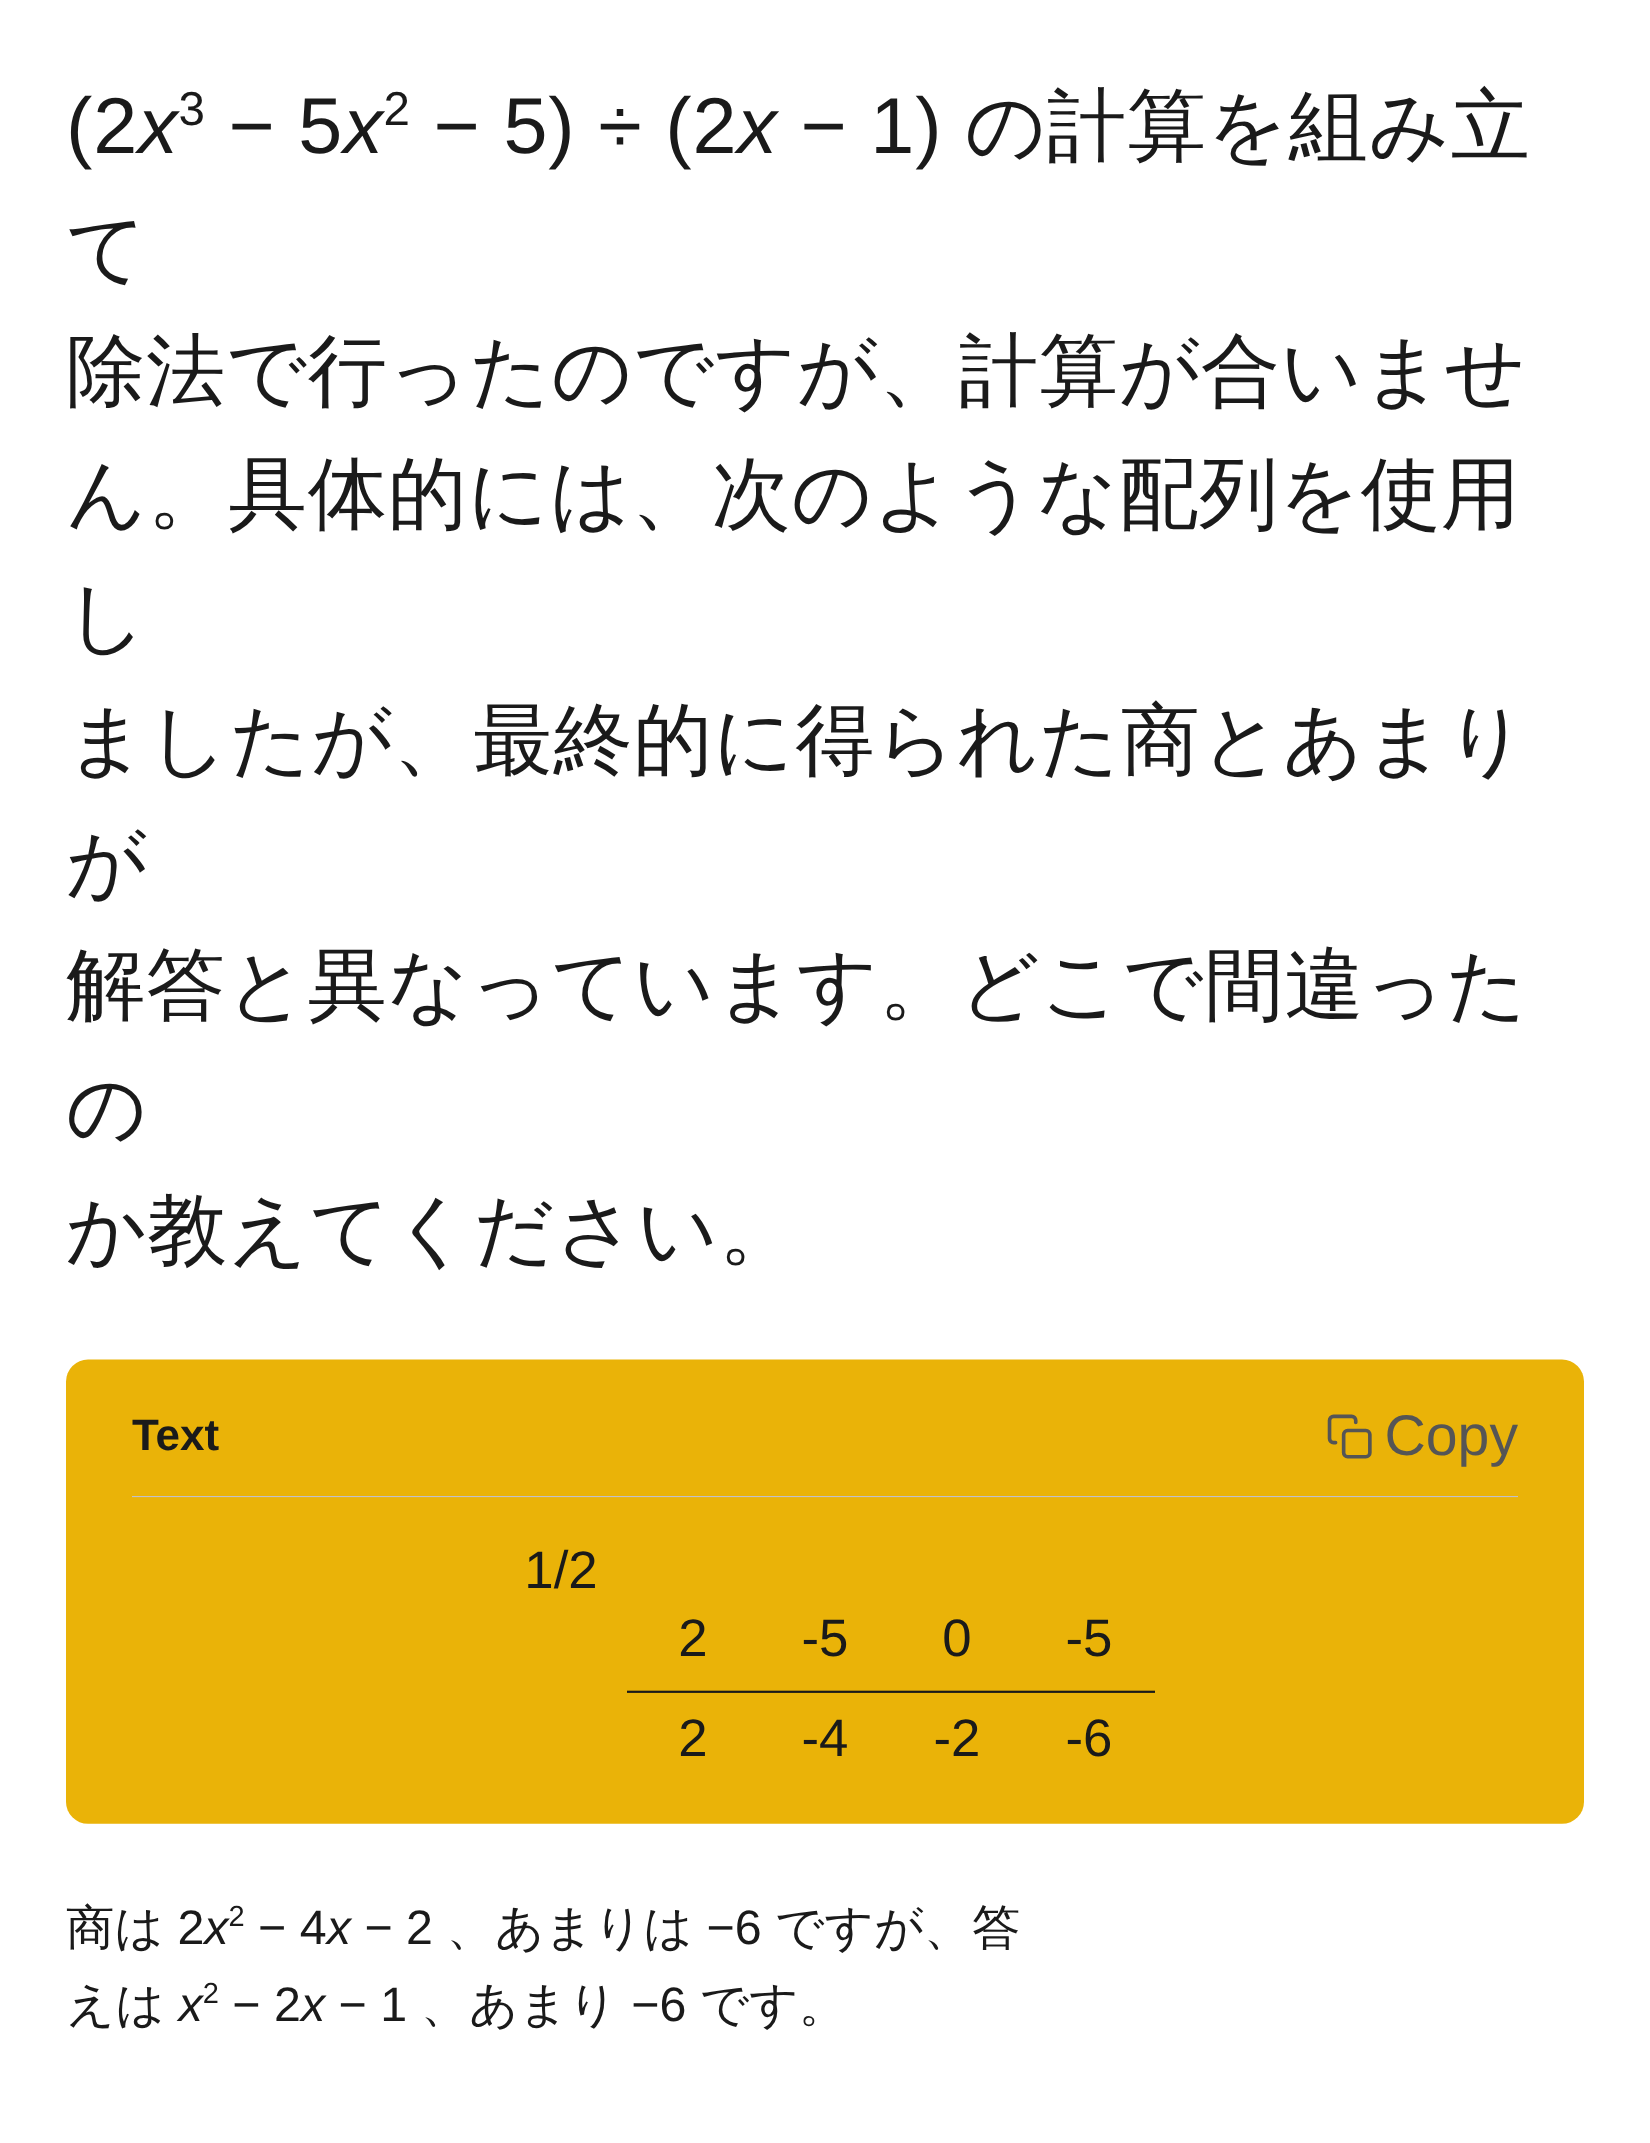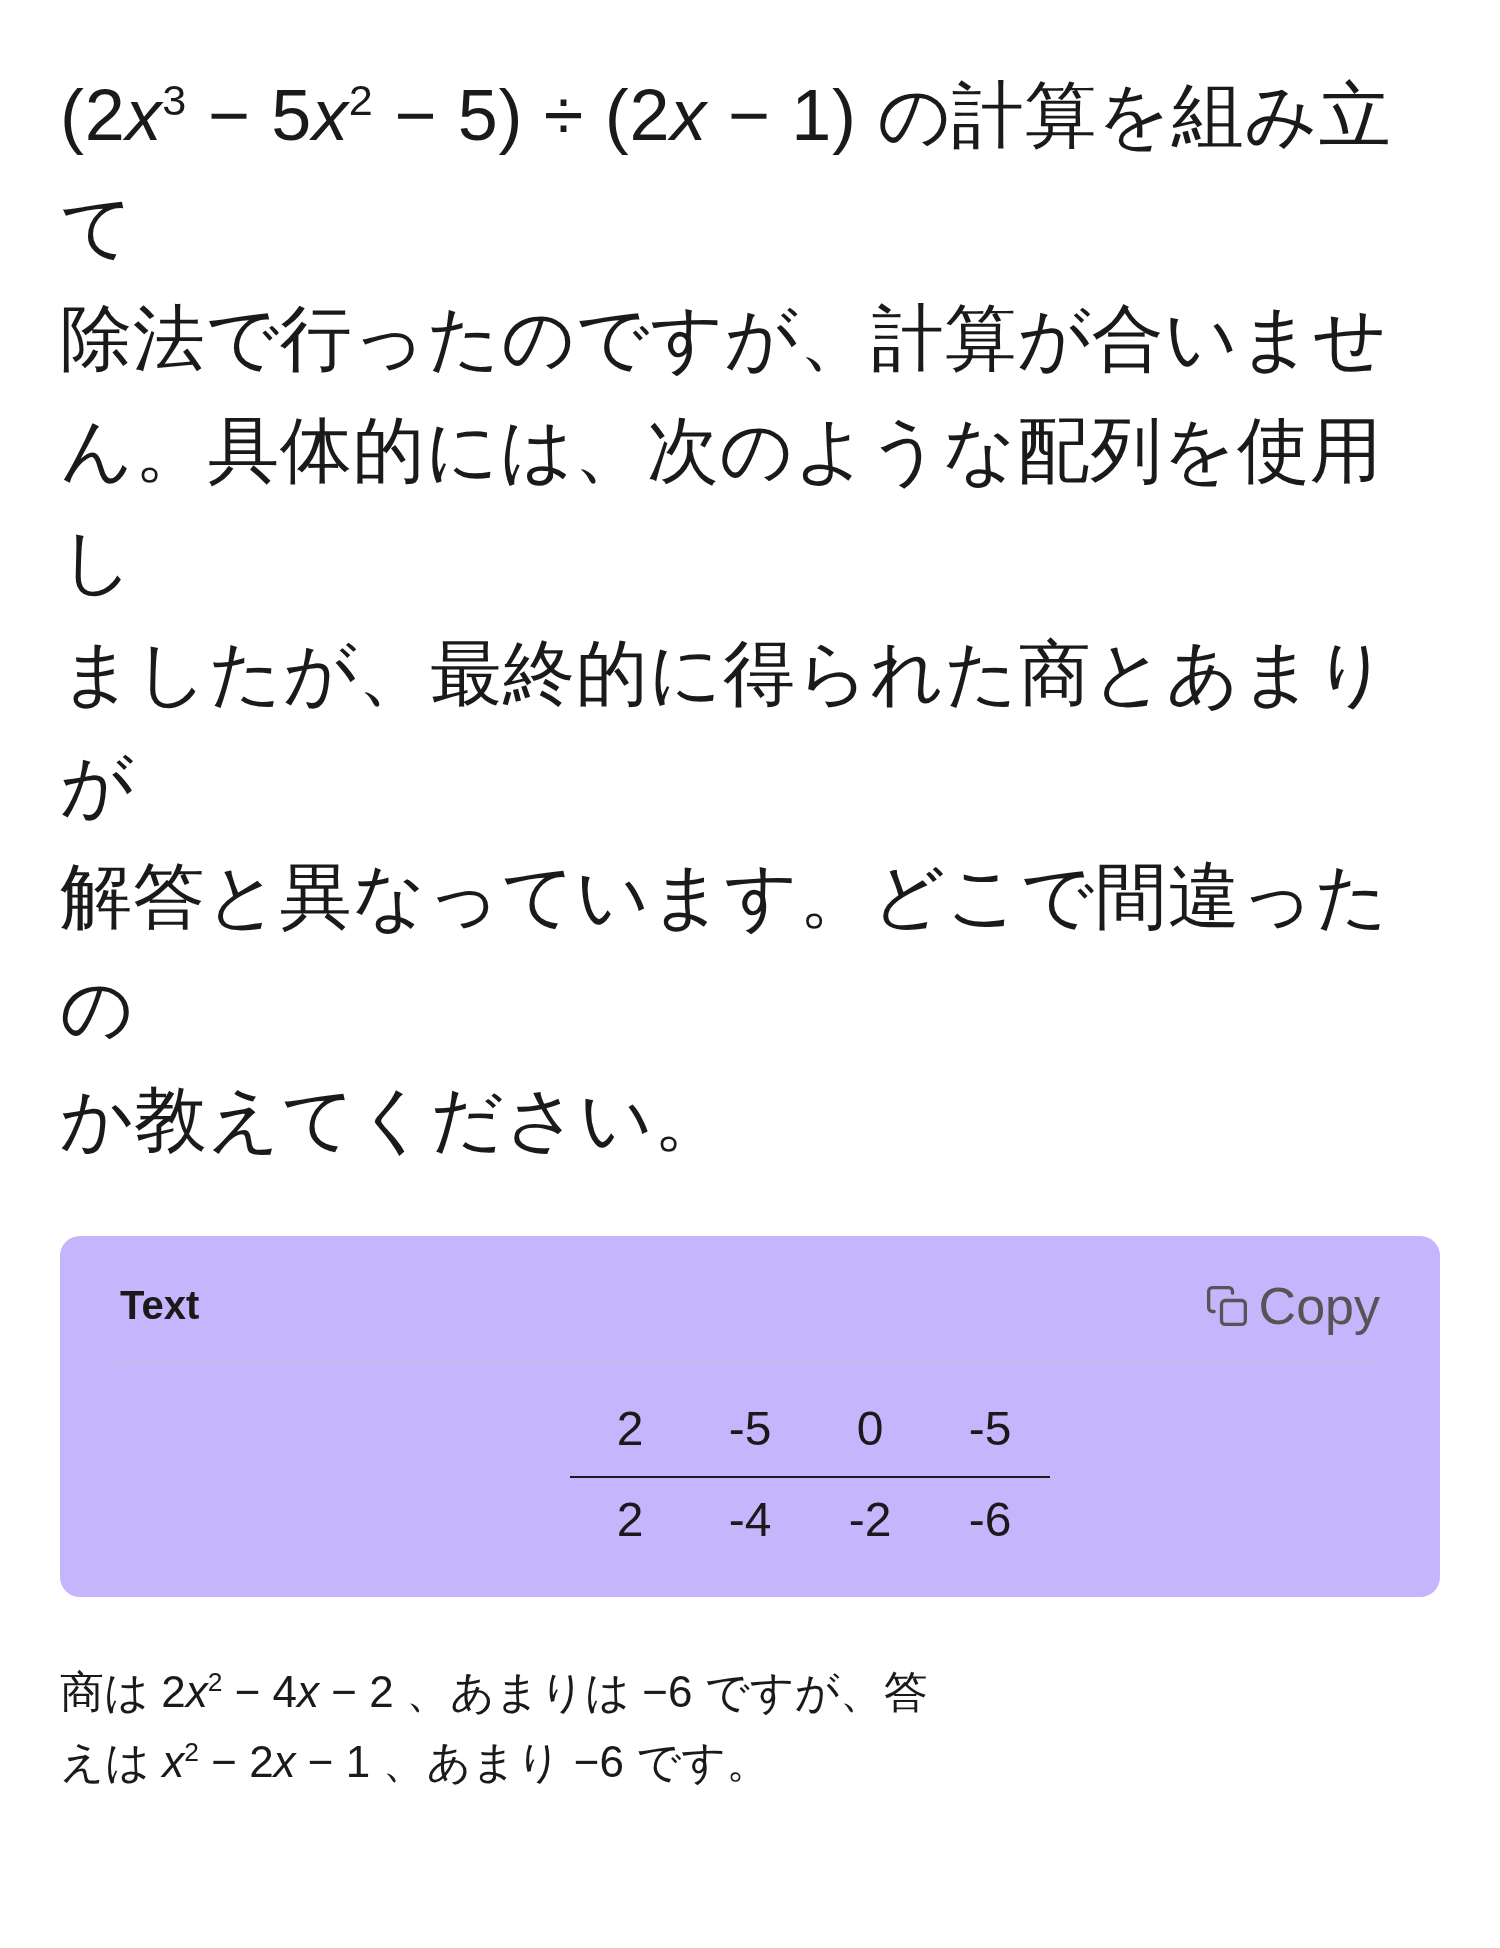--- a/index.html
+++ b/index.html
@@ -23,21 +23,21 @@
       margin-bottom: 60px;
       letter-spacing: 0.01em;
     }
 
     sup {
       font-size: 0.6em;
       vertical-align: super;
     }
 
     .code-box {
-      background-color: #c4b5fd;
+      background-color: #eab308;
       border-radius: 20px;
       padding: 40px 60px 50px 60px;
       margin-bottom: 60px;
     }
 
     .code-box-header {
       display: flex;
       justify-content: space-between;
       align-items: center;
       margin-bottom: 24px;
@@ -143,20 +143,27 @@
         <path d="M5 15H4a2 2 0 0 1-2-2V4a2 2 0 0 1 2-2h9a2 2 0 0 1 2 2v1"></path>
       </svg>
       <span>Copy</span>
     </button>
   </div>
 
   <hr class="divider">
 
   <div class="synthetic-division">
 
+    <div class="row divisor-row">
+      <div class="divisor-cell">1/2</div>
+      <div class="cell"></div>
+      <div class="cell"></div>
+      <div class="cell"></div>
+      <div class="cell"></div>
+    </div>
 
     <div class="row coeff-row">
       <div class="divisor-cell"></div>
       <div class="cell">2</div>
       <div class="cell">-5</div>
       <div class="cell">0</div>
       <div class="cell">-5</div>
     </div>
 
     <div class="underline-row"></div>

